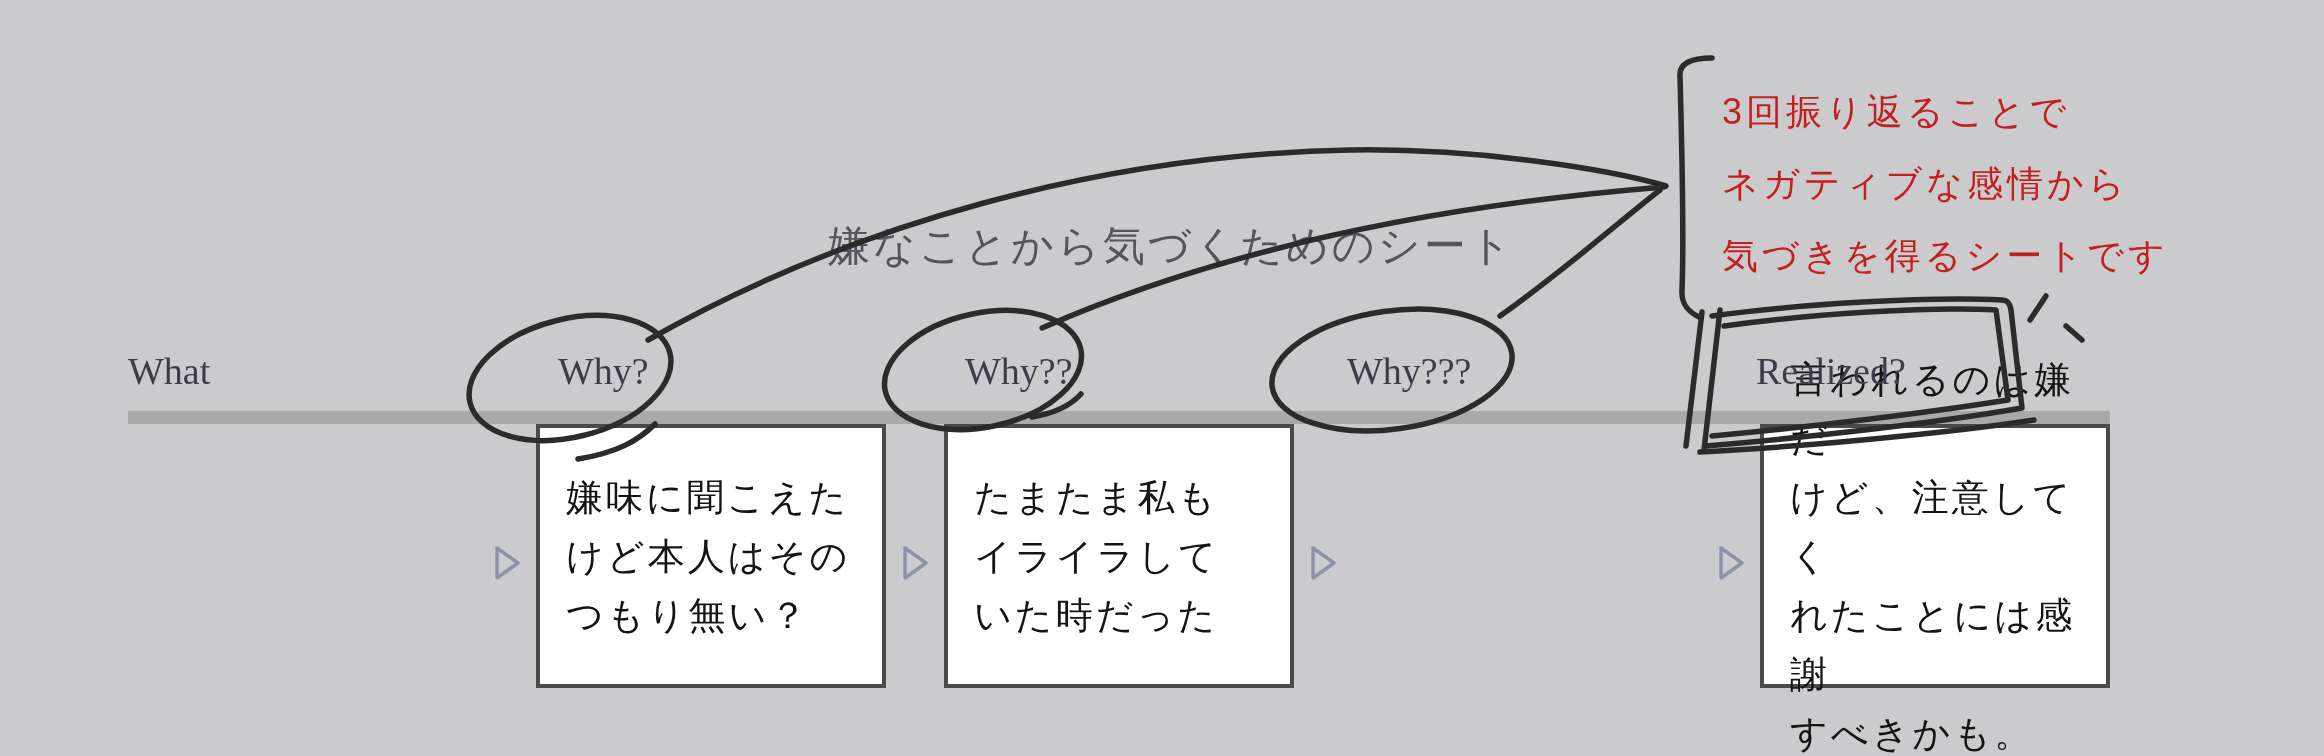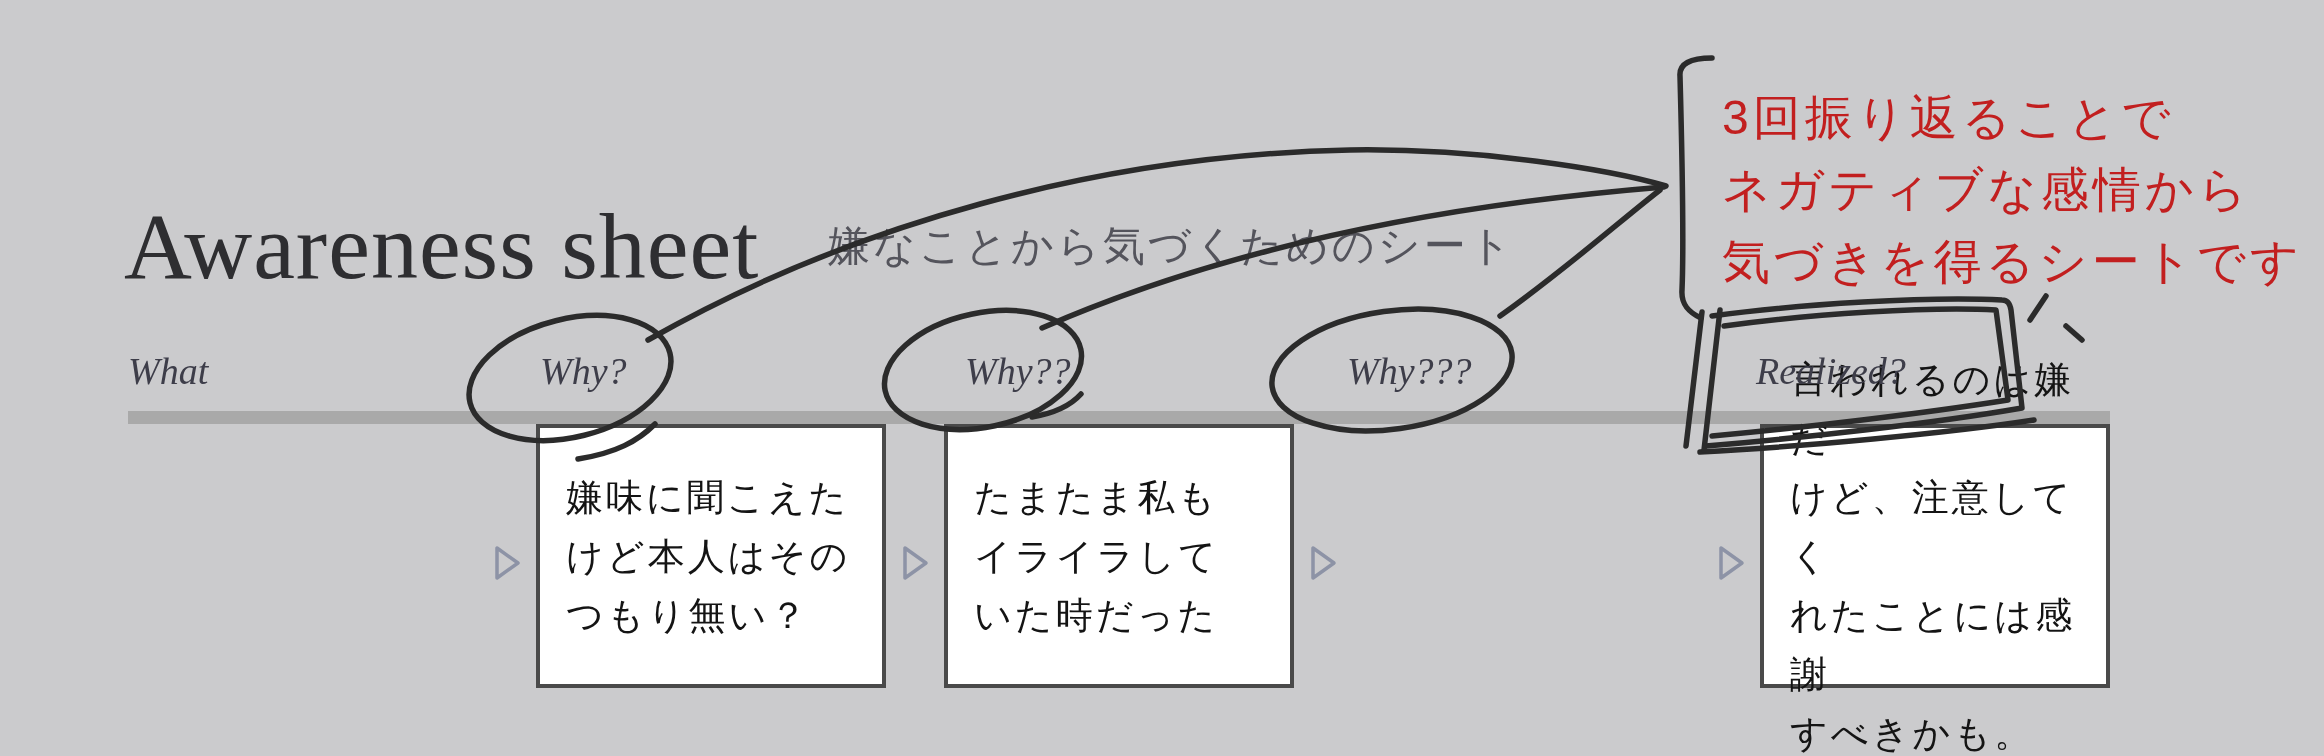--- a/index.html
+++ b/index.html
@@ -13,26 +13,26 @@
   }
   .title{
     position:absolute; left:124px; top:192px; font-family:"Liberation Serif","DejaVu Serif",serif;
     font-size:94px; color:var(--title); letter-spacing:1px; white-space:nowrap;
   }
   .subtitle{
     position:absolute; left:828px; top:218px; font-family:"Liberation Serif","DejaVu Serif",serif;
     font-size:42px; color:var(--subtitle); letter-spacing:3px; white-space:nowrap;
   }
   .annotation{
-    position:absolute; left:1722px; top:82px; color:var(--red);
-    font-size:48px; line-height:72px; white-space:pre-line; letter-spacing:4px; z-index:6;
+    position:absolute; left:1722px; top:76px; color:var(--red);
+    font-size:36px; line-height:72px; white-space:pre-line; letter-spacing:4px; z-index:6;
   }
   .col-header{
     position:absolute; top:349px; font-family:"Liberation Serif","DejaVu Serif",serif;
-    font-size:38px; color:var(--header); white-space:nowrap; z-index:3;font-style:italic;
+    font-size:38px; color:var(--header); white-space:nowrap; z-index:3;
   }
   .band{
     position:absolute; left:128px; top:411px; width:1982px; height:13px;
     background:var(--band); z-index:1;
   }
   .note-box{
     position:absolute; top:424px; width:350px; height:264px; box-sizing:border-box;
     background:#ffffff; border:4px solid var(--box-border); z-index:2;
     display:flex; flex-direction:column; justify-content:center;
     padding-left:26px; padding-right:8px;
@@ -42,29 +42,28 @@
     letter-spacing:3px;
   }
   .gap-arrow{ position:absolute; top:545px; width:30px; height:36px; z-index:2; }
   .overlay{ position:absolute; left:0; top:0; z-index:5; pointer-events:none; }
 </style>
 </head>
 <body>
 
 <div class="sheet">
 
-  <div class="title">Awareness sheet</div>
   <div class="subtitle">嫌なことから気づくためのシート</div>
 
   <div class="annotation">3回振り返ることで
 ネガティブな感情から
 気づきを得るシートです</div>
 
   <div class="col-header" style="left:128px">What</div>
-  <div class="col-header" style="left:540px">Why?</div>
+  <div class="col-header" style="left:558px">Why?</div>
   <div class="col-header" style="left:965px">Why??</div>
   <div class="col-header" style="left:1347px">Why???</div>
   <div class="col-header" style="left:1756px">Realized?</div>
 
   <div class="band"></div>
 
   <div class="note-box" style="left:944px">
     <div class="note-text">たまたま私も
 イライラして
 いた時だった</div>

